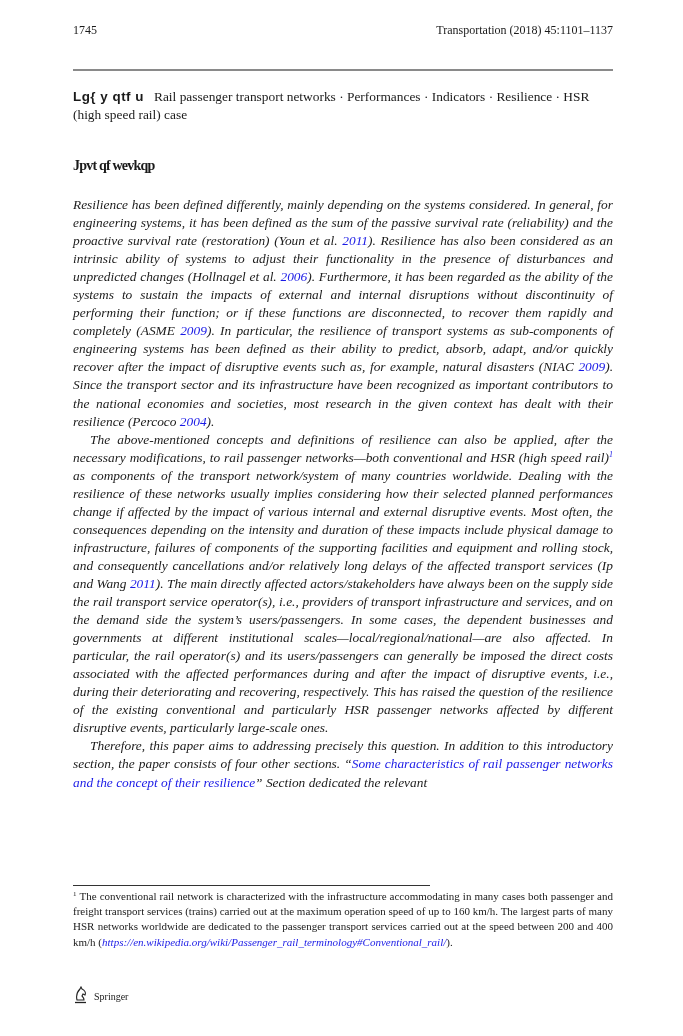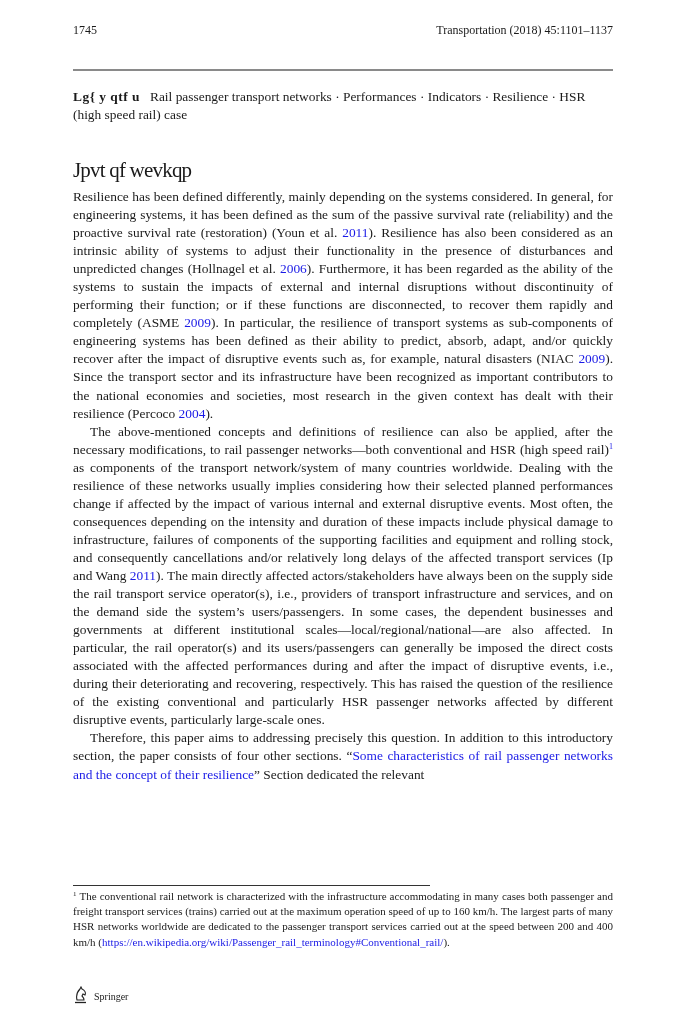--- a/index.html
+++ b/index.html
@@ -4,31 +4,31 @@
   <style>
     html, body { margin: 0; padding: 0; background: #ffffff; }
     body { width: 683px; height: 1036px; position: relative; overflow: hidden;
       font-family: "Liberation Serif", "DejaVu Serif", serif; color: #1a1a1a; }
     .page { position: absolute; left: 73px; width: 540px; top: 0; }
     .running-head { position: absolute; top: 22px; left: 0; width: 540px; font-size: 12px; line-height: 16px; }
     .running-head .pg { position: absolute; left: 0; }
     .running-head .jr { position: absolute; right: 0; }
     .head-rule { position: absolute; top: 69px; left: 0; width: 540px; height: 2px; background: #8a8a8a; }
     .keywords { position: absolute; top: 88px; left: 0; width: 540px; font-size: 13.4px; line-height: 18px; }
-    .keywords .kl { font-weight: bold; font-family: Liberation Serif, serif; letter-spacing: 0.5px; margin-right: 10px; }
-    .section-head { position: absolute; top: 158px; left: 0; font-size: 21px; font-weight: normal; letter-spacing: -0.8px; }
-    .body-text { position: absolute; top: 188px; left: 0; width: 540px; font-size: 13.4px; line-height: 18.05px; text-align: justify; }
+    .keywords .kl { font-weight: bold; font-family: Liberation Sans, sans-serif; letter-spacing: 0.5px; margin-right: 10px; }
+    .section-head { position: absolute; top: 158px; left: 0; font-size: 14px; font-weight: bold; letter-spacing: -0.8px; }
+    .body-text { position: absolute; top: 196px; left: 0; width: 540px; font-size: 13.4px; line-height: 18.05px; text-align: justify; font-style: italic; }
     .body-text p { margin: 0; }
     .body-text p.indent { text-indent: 17px; }
     .cite { color: #1a1ae6; }
     sup.fn { font-size: 8px; color: #1a1ae6; vertical-align: 5px; line-height: 0; }
     .fn-rule { position: absolute; top: 885px; left: 0; width: 357px; height: 1px; background: #333; }
     .footnote { position: absolute; top: 889px; left: 0; width: 540px; font-size: 11px; line-height: 15.2px; text-align: justify; }
     .footnote sup { font-size: 7px; vertical-align: 4px; line-height: 0; margin-right: 3px; }
-    .link { color: #1a1ae6; }
+    .link { color: #1a1ae6; font-style: italic; }
     .springer { position: absolute; top: 986px; left: 0; display: flex; align-items: center; font-size: 10px; }
     .springer svg { margin-right: 5px; }
   </style>
 </head>
 <body>
 
 <div class="page">
   <div class="running-head">
     <span class="pg">1745</span>
     <span class="jr">Transportation (2018) 45:1101–1137</span>

